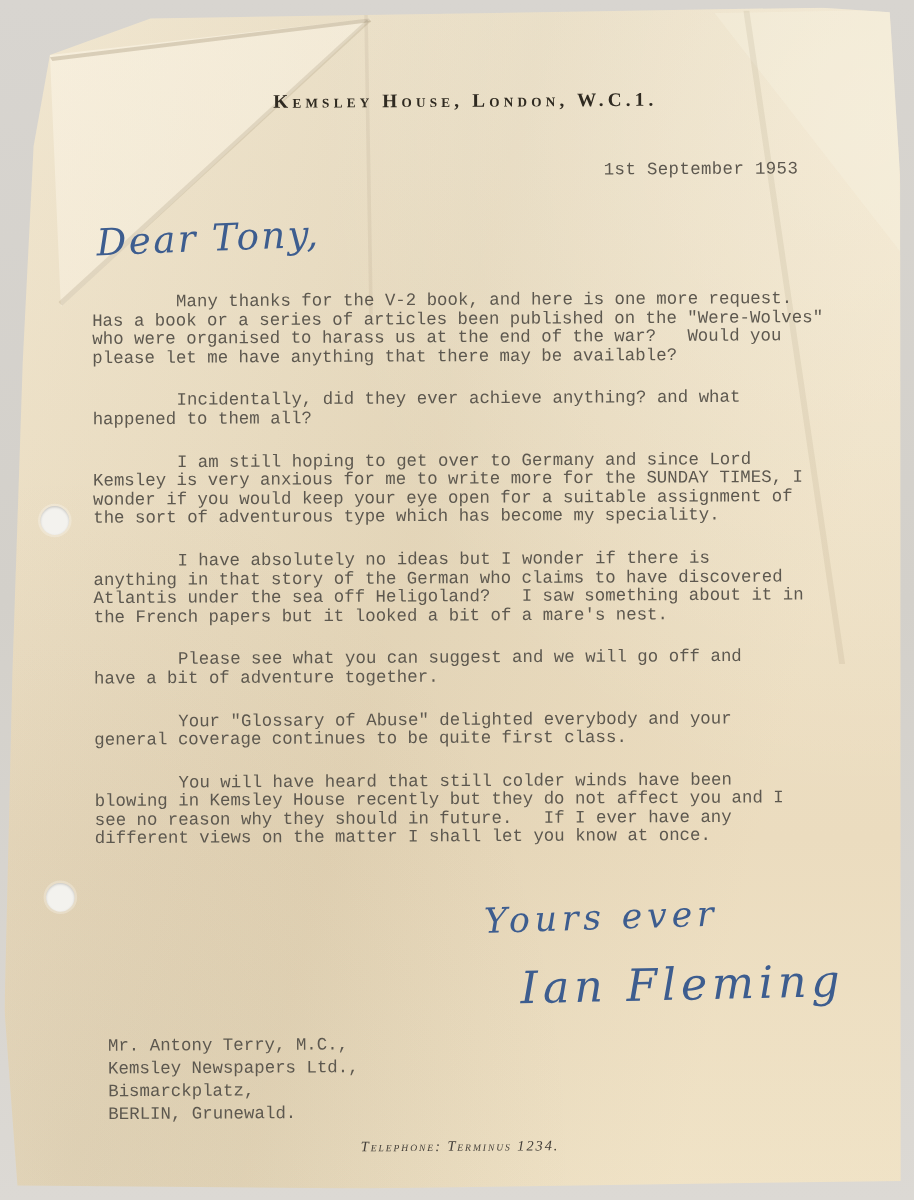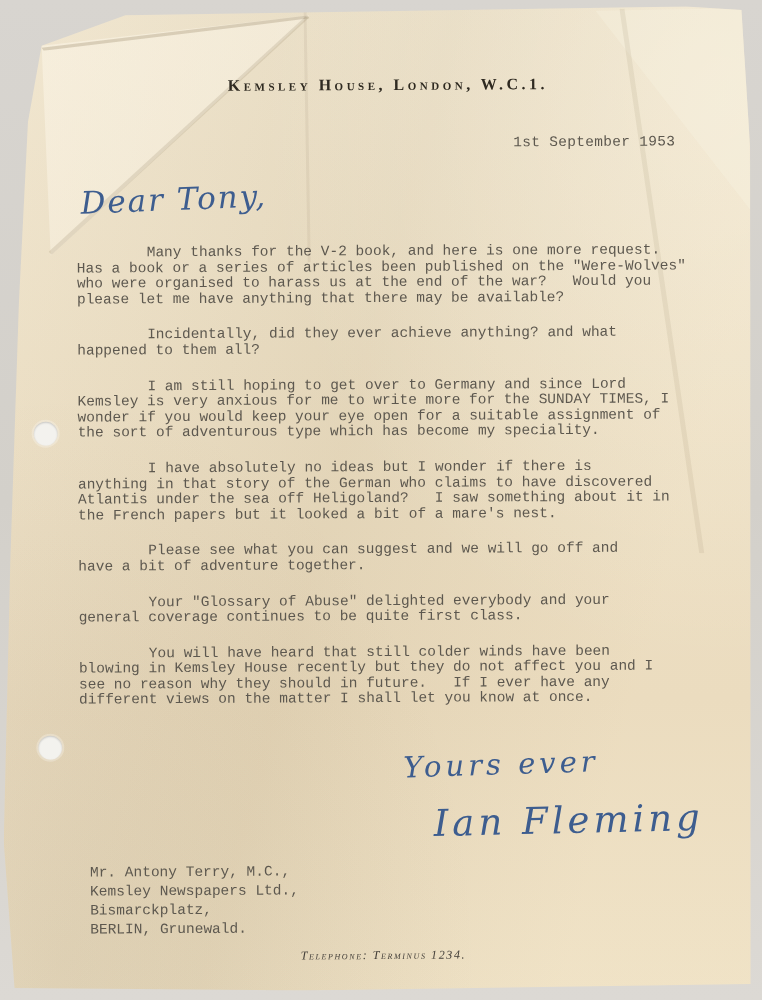--- a/index.html
+++ b/index.html
@@ -51,21 +51,21 @@
     position:absolute;left:0;top:76px;width:762px;
     text-align:center;padding-left:18px;box-sizing:border-box;
     font-family:"Liberation Serif", serif;
     font-variant:small-caps;font-weight:bold;
     font-size:16px;letter-spacing:3.5px;color:#2f2a21;
   }
   .typed{
     font-family:"Liberation Mono","DejaVu Sans Mono", monospace;
     color:#5d584f;
   }
-  .dateline{position:absolute;left:505px;top:135px;font-size:14.5px;letter-spacing:0.3px;margin-left:10px;}
+  .dateline{position:absolute;left:505px;top:135px;font-size:14.5px;letter-spacing:0.3px;}
   .salutation{
     position:absolute;left:82px;top:180px;
     font-family:"DejaVu Serif", serif;font-style:italic;
     font-size:31px;color:#3d5d8f;transform:rotate(-2deg);letter-spacing:2px;
   }
   .body-block{position:absolute;left:78px;top:244px;width:636px;font-size:14.5px;line-height:15.6px;}
   .para{white-space:pre-wrap;text-indent:70px;margin:0 0 20px 0;}
   .closing{
     position:absolute;left:402px;top:748px;
     font-family:"DejaVu Serif", serif;font-style:italic;

